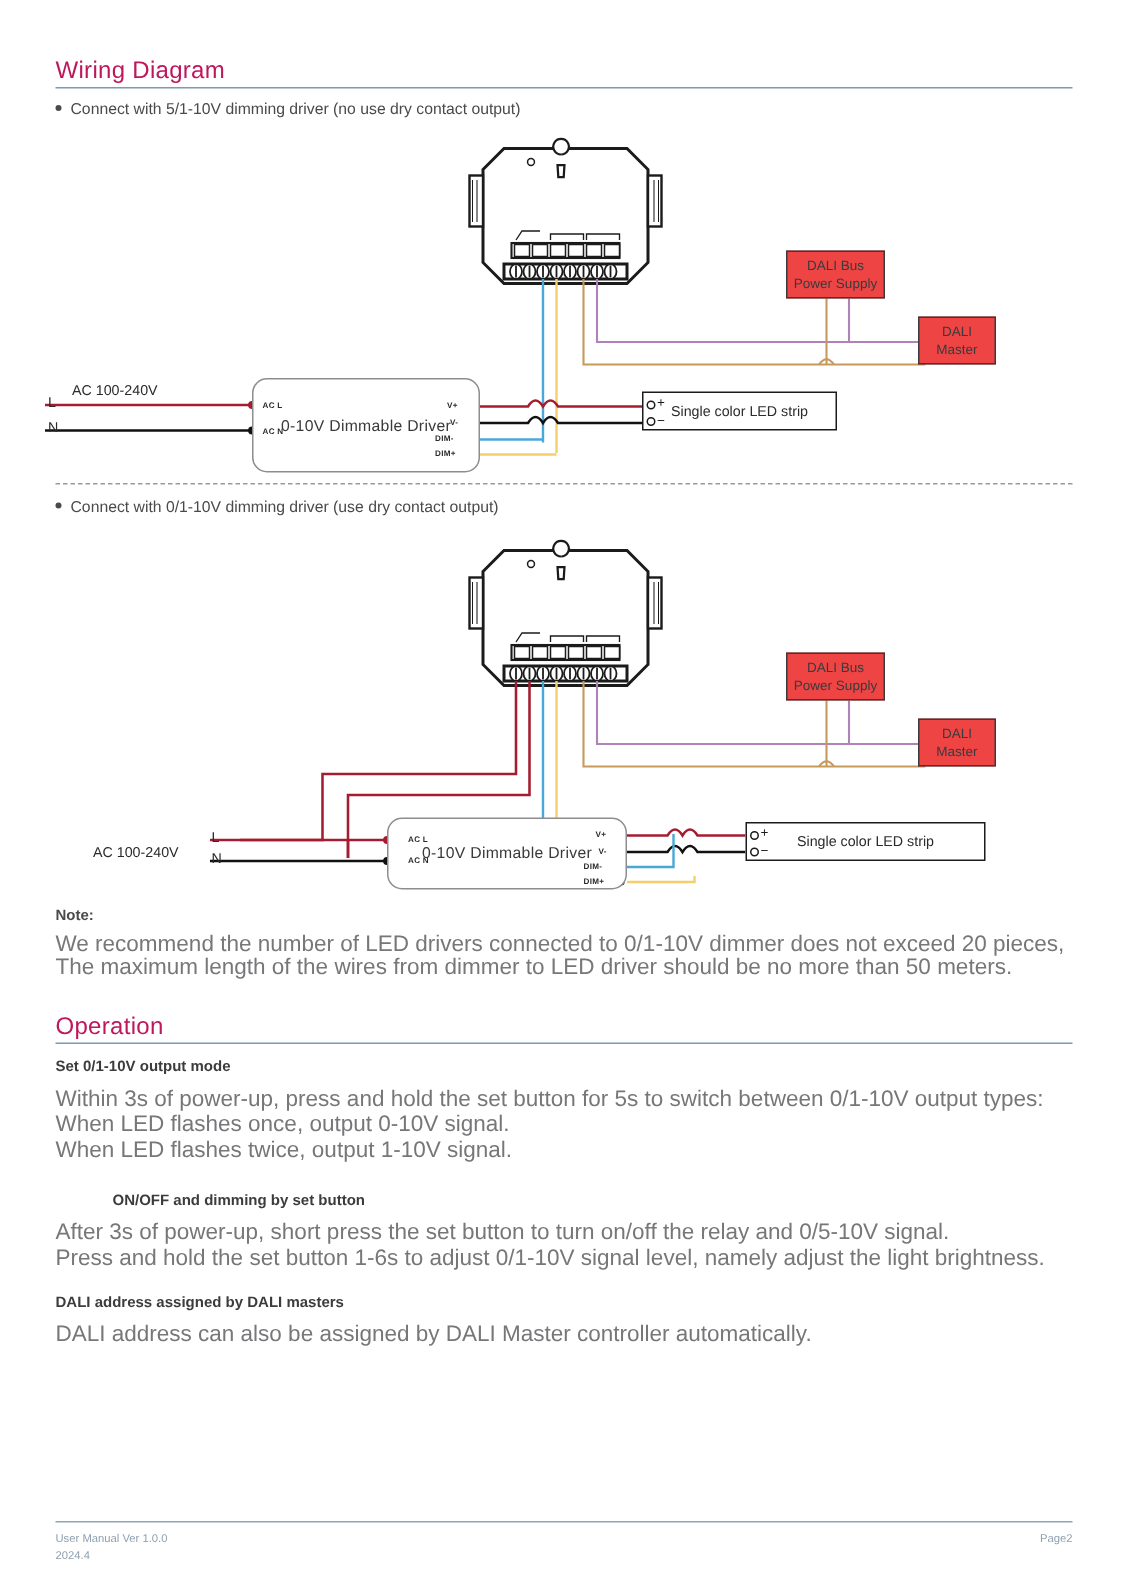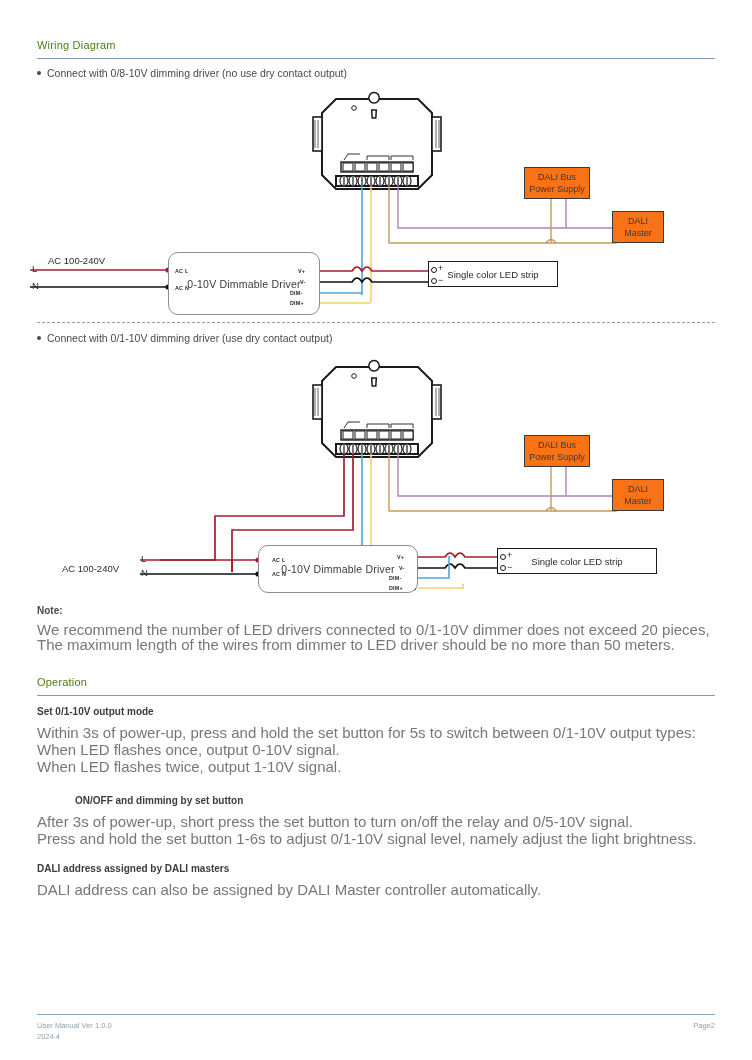--- a/index.html
+++ b/index.html
@@ -4,35 +4,35 @@
 <style>
   html,body{margin:0;padding:0;}
   body{
     width:752px;height:1060px;background:#ffffff;
     font-family:"Liberation Sans", sans-serif;
     color:#58585a;position:relative;overflow:hidden;
   }
   .page{position:relative;width:752px;height:1060px;}
 
   
-  .sec-head{position:absolute;left:37px;font-size:11px;color:#4d7c0f;letter-spacing:.2px;}
+  .sec-head{position:absolute;left:37px;font-size:16px;color:#be185d;letter-spacing:.2px;}
   .sec-rule{position:absolute;left:37px;width:678px;height:1px;background:#7c9ab4;}
 
   .bullet-line{position:absolute;left:37px;font-size:10.5px;color:#4a4a4c;white-space:nowrap;}
   .bullet-line .dot{display:inline-block;width:4px;height:4px;border-radius:50%;
      background:#4a4a4c;vertical-align:middle;margin-right:6px;margin-top:-2px;}
 
   .dashed-sep{position:absolute;left:37px;width:678px;height:0;
      border-top:1px dashed #9a9a9c;}
 
   
   .diagram{position:absolute;left:0;top:0;width:752px;height:1060px;
            pointer-events:none;}
 
-  .box{position:absolute;box-sizing:border-box;background:#f97316;
+  .box{position:absolute;box-sizing:border-box;background:#ef4444;
        display:flex;align-items:center;justify-content:center;text-align:center;}
 
   .dali-box{font-size:9px;color:#3a3a3c;line-height:1.35;border:1px solid #3a3a3c;}
   .driver-box{border:1.4px solid #8d8d8f;border-radius:10px;background:#fff;}
   .driver-title{font-size:10.5px;color:#3a3a3c;letter-spacing:.2px;}
   .term-label{position:absolute;font-size:5.4px;font-weight:bold;color:#2b2b2d;
       letter-spacing:.2px;white-space:nowrap;}
 
   .strip-box{border:1.6px solid #1b1b1b;background:#fff;font-size:9.5px;color:#2b2b2d;}
   .strip-pm{position:absolute;font-size:9px;color:#1b1b1b;line-height:1;}
@@ -52,21 +52,21 @@
 </style>
 </head>
 <body>
 
 <div class="page">
 
   <div class="sec-head" style="top:39px;">Wiring Diagram</div>
   <div class="sec-rule" style="top:58px;"></div>
 
   <div class="bullet-line" style="top:67px;">
-    <span class="dot"></span><span>Connect with 0/8-10V dimming driver (no use dry contact output)</span>
+    <span class="dot"></span><span>Connect with 5/1-10V dimming driver (no use dry contact output)</span>
   </div>
 
   <svg class="diagram" viewBox="0 0 752 1060" width="752" height="1060" style="top:0;left:0;">
 
     <path d="M322 113 L336 99 L418 99 L432 113 L432 175 L418 189 L336 189 L322 175 Z" fill="#fff" stroke="#1b1b1b" stroke-width="2"></path>
 
     <rect x="313" y="117" width="9" height="34" fill="#fff" stroke="#1b1b1b" stroke-width="1.6"></rect>
     <rect x="432" y="117" width="9" height="34" fill="#fff" stroke="#1b1b1b" stroke-width="1.6"></rect>
     <line x1="315" y1="120" x2="315" y2="148" stroke="#1b1b1b" stroke-width="0.7"></line>
     <line x1="318" y1="120" x2="318" y2="148" stroke="#1b1b1b" stroke-width="0.7"></line>

